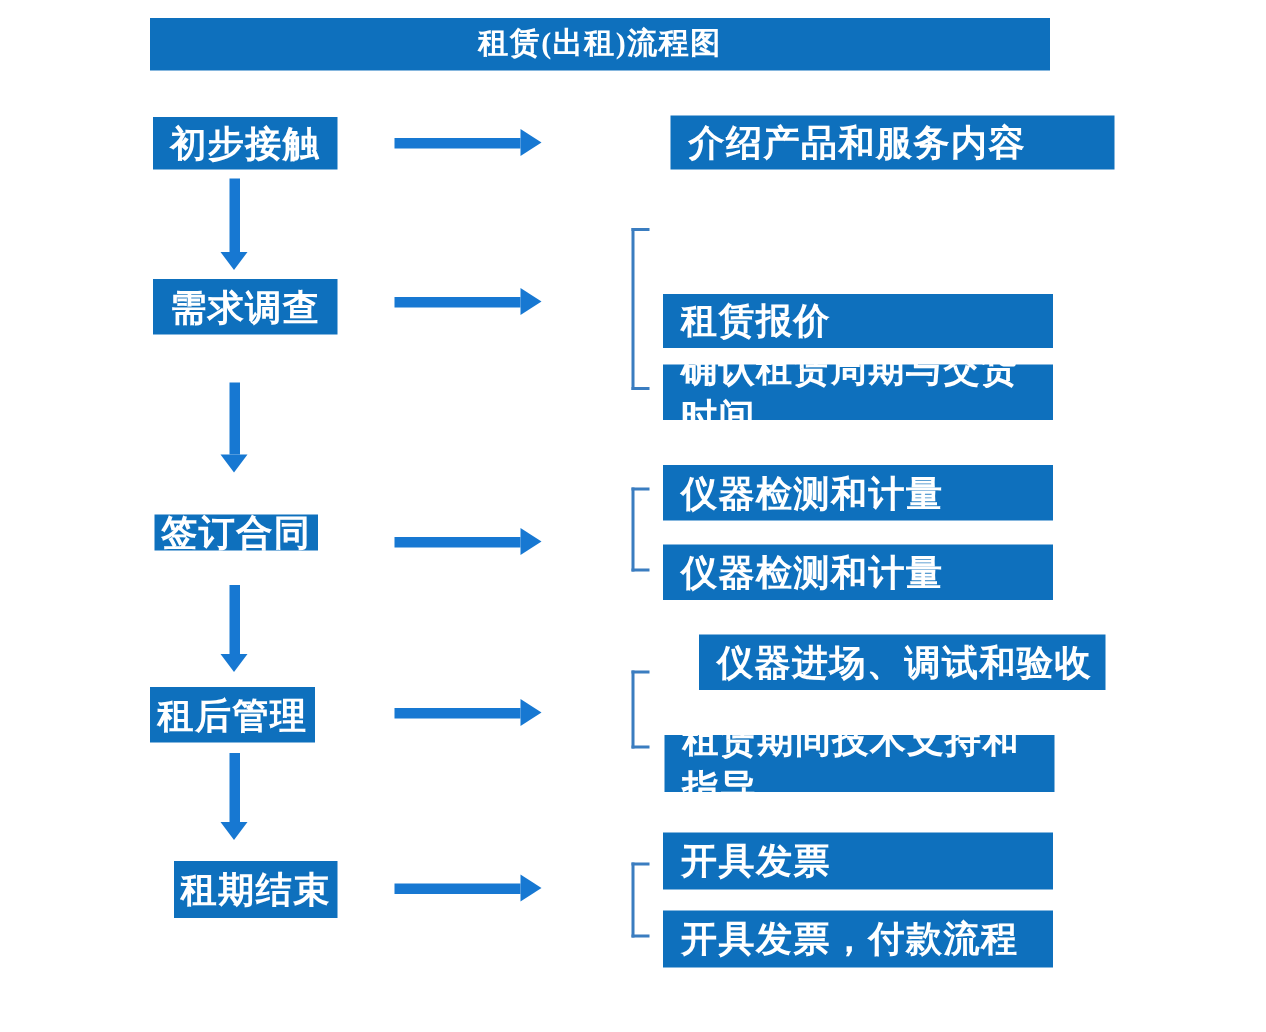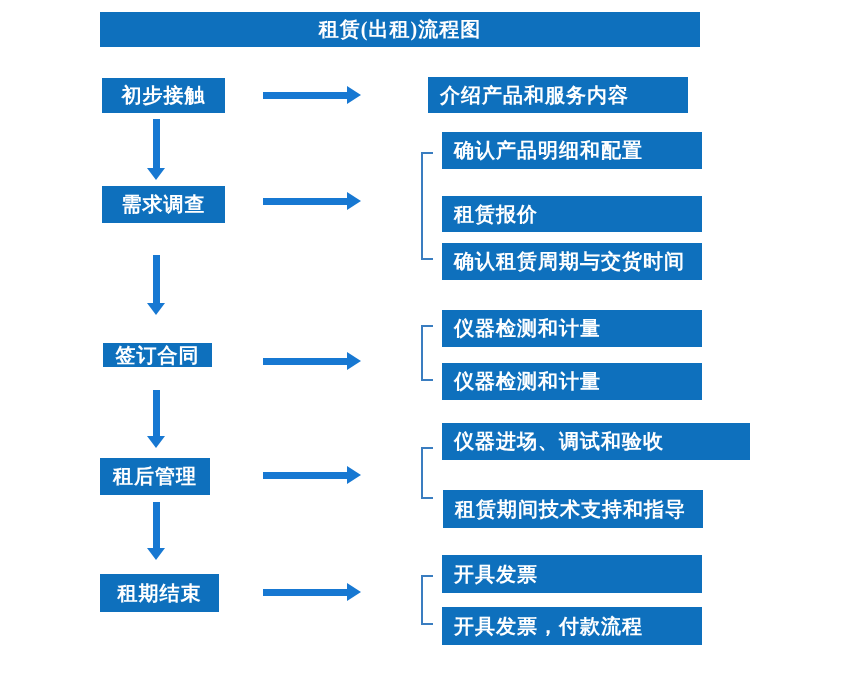--- a/index.html
+++ b/index.html
@@ -21,21 +21,21 @@
     font-size: 20px;
     line-height: 35px;
     text-align: center;
     letter-spacing: 1px;
   }
   .box {
     position: absolute;
     background: var(--box, #0E70BD);
     color: var(--text, #ffffff);
     font-weight: bold;
-    font-size: 20px;
+    font-size: 24px;
     letter-spacing: 1px;
     box-sizing: border-box;
     display: flex;
     align-items: center;
   }
   .step { justify-content: center; }
   .detail { justify-content: flex-start; padding-left: 12px; }
   .varrow {
     position: absolute;
     width: 7px;
@@ -78,21 +78,21 @@
 <div class="canvas">
 
   <div class="title-bar">
     <span>租赁(出租)流程图</span>
   </div>
 
   <div class="box step" style="left:102px;top:78px;width:123px;height:35px">初步接触</div>
   <div class="box step" style="left:102px;top:186px;width:123px;height:37px">需求调查</div>
   <div class="box step" style="left:103px;top:343px;width:109px;height:24px">签订合同</div>
   <div class="box step" style="left:100px;top:458px;width:110px;height:37px">租后管理</div>
-  <div class="box step" style="left:100px;top:574px;width:119px;height:38px">租期结束</div>
+  <div class="box step" style="left:116px;top:574px;width:109px;height:38px">租期结束</div>
 
   <div class="varrow" style="left:153px;top:119px;height:49px">
       <div class="vhead"></div>
     </div>
   <div class="varrow" style="left:153px;top:255px;height:48px">
       <div class="vhead"></div>
     </div>
   <div class="varrow" style="left:153px;top:390px;height:46px">
       <div class="vhead"></div>
     </div>
@@ -114,28 +114,27 @@
     </div>
   <div class="harrow" style="left:263px;top:589px;width:84px">
       <div class="hhead"></div>
     </div>
 
   <div class="bracket" style="top:152px;height:108px"></div>
   <div class="bracket" style="top:325px;height:56px"></div>
   <div class="bracket" style="top:447px;height:52px"></div>
   <div class="bracket" style="top:575px;height:50px"></div>
 
-  <div class="box detail" style="left:428px;top:77px;width:260px;height:36px">介绍产品和服务内容</div>
+  <div class="box detail" style="left:447px;top:77px;width:296px;height:36px">介绍产品和服务内容</div>
 
-  <div class="box detail" style="left:442px;top:132px;width:260px;height:37px">确认产品明细和配置</div>
   <div class="box detail" style="left:442px;top:196px;width:260px;height:36px">租赁报价</div>
   <div class="box detail" style="left:442px;top:243px;width:260px;height:37px">确认租赁周期与交货时间</div>
 
   <div class="box detail" style="left:442px;top:310px;width:260px;height:37px">仪器检测和计量</div>
   <div class="box detail" style="left:442px;top:363px;width:260px;height:37px">仪器检测和计量</div>
 
-  <div class="box detail" style="left:442px;top:423px;width:308px;height:37px">仪器进场、调试和验收</div>
+  <div class="box detail" style="left:466px;top:423px;width:271px;height:37px">仪器进场、调试和验收</div>
   <div class="box detail" style="left:443px;top:490px;width:260px;height:38px">租赁期间技术支持和指导</div>
 
   <div class="box detail" style="left:442px;top:555px;width:260px;height:38px">开具发票</div>
   <div class="box detail" style="left:442px;top:607px;width:260px;height:38px">开具发票，付款流程</div>
 
 </div>
 
 </body></html>

